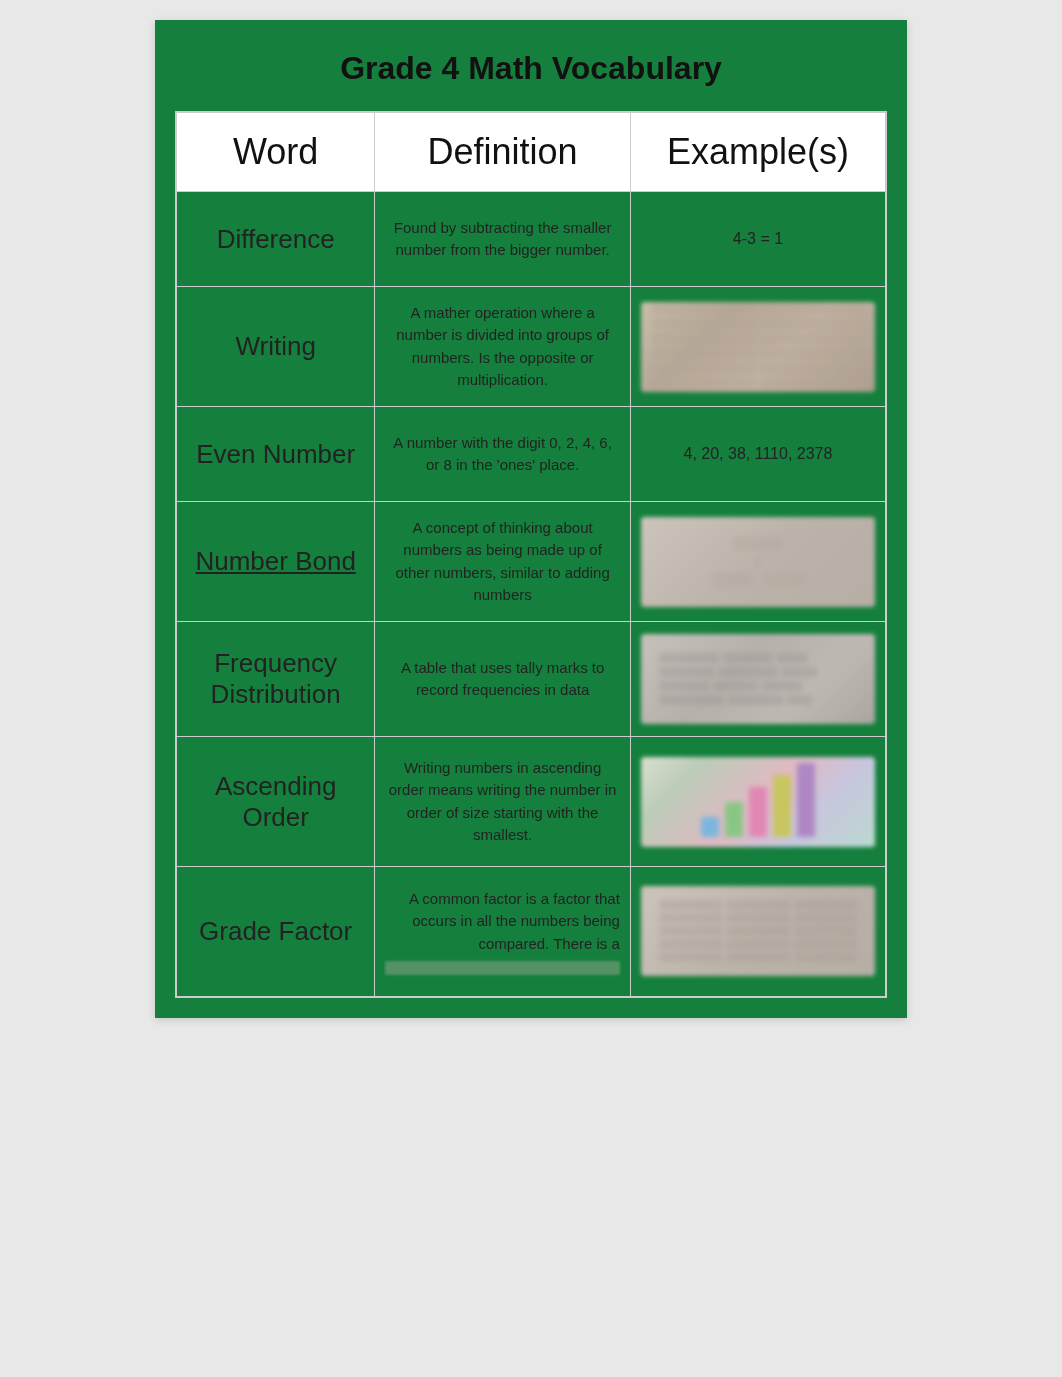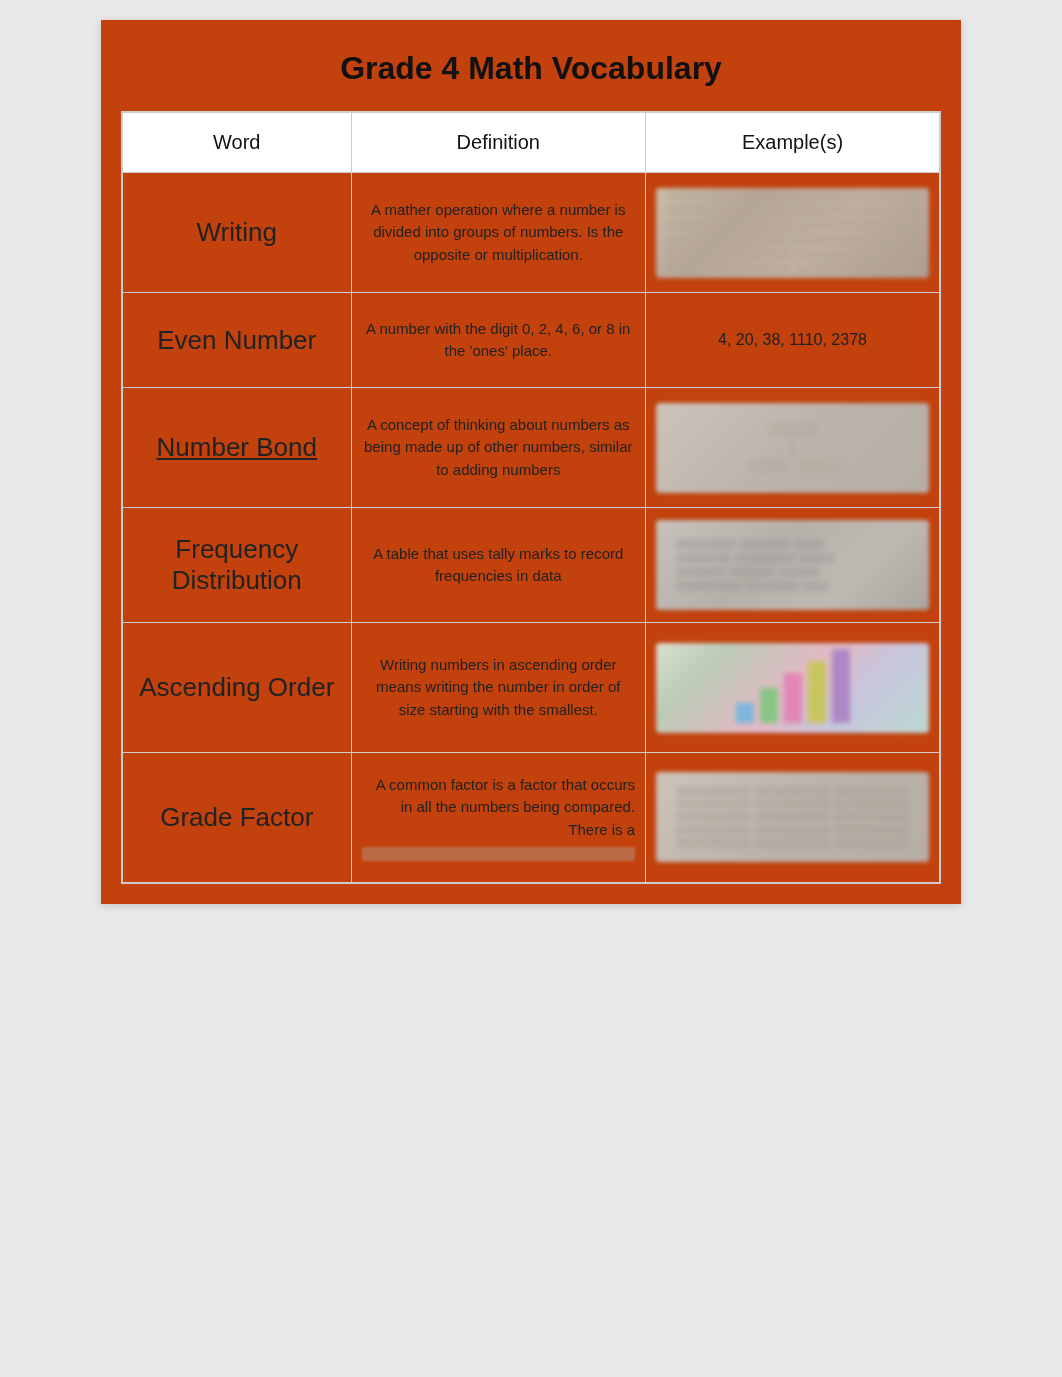--- a/index.html
+++ b/index.html
@@ -6,22 +6,22 @@
     body {
       background: #e8e8e8;
       font-family: Arial, sans-serif;
       display: flex;
       justify-content: center;
       align-items: flex-start;
       min-height: 1377px;
       padding: 20px;
     }
     .page {
-      background: #c2410c;
-      width: 860px;
+      background: #15803d;
+      width: 752px;
       padding: 30px 20px 20px;
       box-shadow: 0 2px 8px rgba(0,0,0,0.15);
     }
     .page-title {
       text-align: center;
       font-size: 32px;
       font-weight: 900;
       margin-bottom: 24px;
       color: #111;
     }
@@ -29,21 +29,21 @@
       width: 100%;
       border-collapse: collapse;
       border: 2px solid #ccc;
     }
     .vocab-table th, .vocab-table td {
       border: 1px solid #ccc;
       padding: 12px 10px;
       vertical-align: middle;
     }
     .header-row th {
-      font-size: 20px;
+      font-size: 36px;
       font-weight: 400;
       color: #111;
       text-align: center;
       padding: 18px 10px;
       background: #fff;
     }
     .word-cell {
       width: 28%;
       text-align: center;
       font-size: 26px;
@@ -203,20 +203,25 @@
 
   <table class="vocab-table">
     <thead>
       <tr class="header-row">
         <th>Word</th>
         <th>Definition</th>
         <th>Example(s)</th>
       </tr>
     </thead>
     <tbody id="vocab-body">
+    <tr>
+          <td class="word-cell" style="height: 95px;"><span>Difference</span></td>
+          <td class="def-cell" style="height: 95px;"><span>Found by subtracting the smaller number from the bigger number.</span></td>
+          <td class="example-cell" style="height: 95px;"><span>4-3 = 1</span></td>
+        </tr>
         <tr>
           <td class="word-cell" style="height: 120px;"><span>Writing</span></td>
           <td class="def-cell" style="height: 120px;"><span>A mather operation where a number is divided into groups of numbers. Is the opposite or multiplication.</span></td>
           <td class="example-cell" style="height: 120px;">
       <div class="blurred-img division-img">
         <div style="width:100%; padding:4px;">
           <div class="division-table-sim">
             <div></div>
                   <div></div>
                   <div></div>

